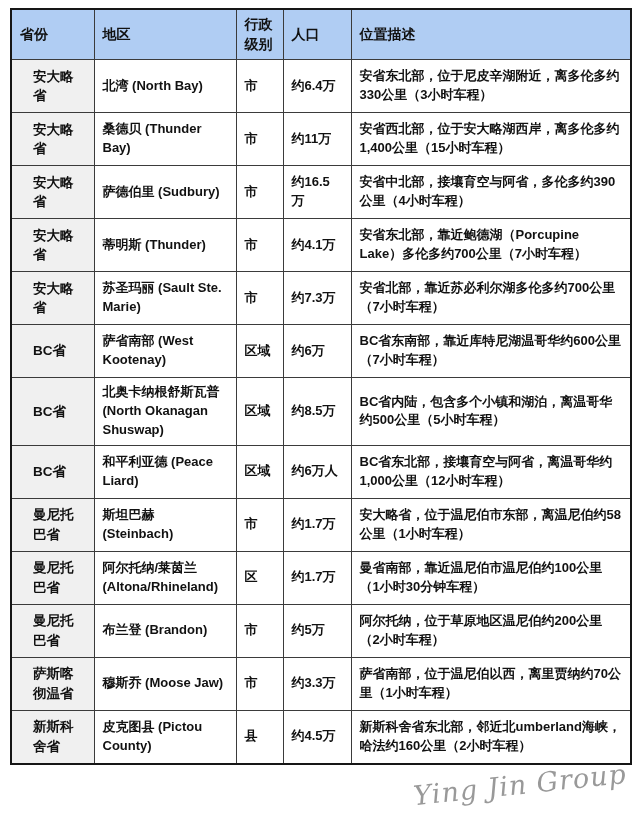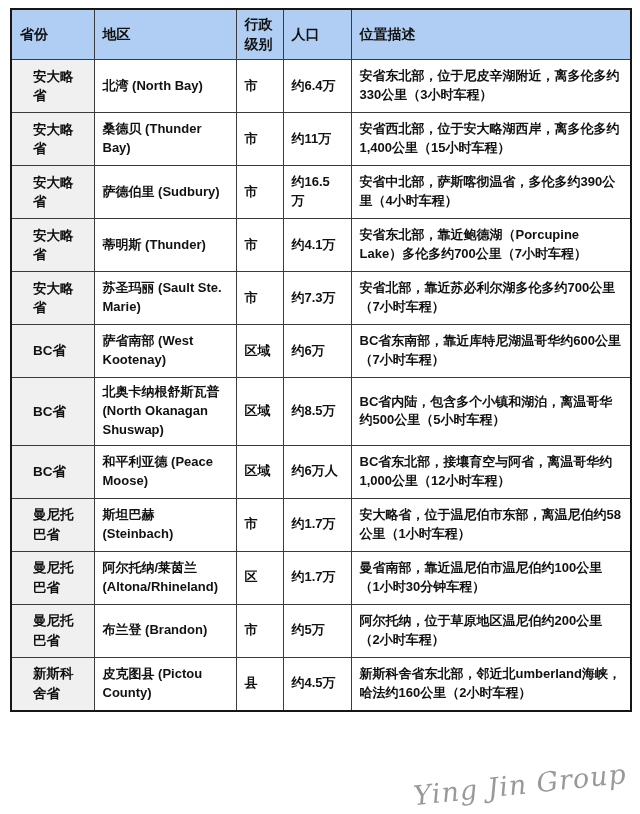--- a/index.html
+++ b/index.html
@@ -107,21 +107,21 @@
           <td class="col-region">桑德贝 (Thunder Bay)</td>
           <td class="col-level">市</td>
           <td class="col-population">约11万</td>
           <td class="col-description">安省西北部，位于安大略湖西岸，离多伦多约1,400公里（15小时车程）</td>
         </tr>
         <tr>
           <td class="col-province">安大略省</td>
           <td class="col-region">萨德伯里 (Sudbury)</td>
           <td class="col-level">市</td>
           <td class="col-population">约16.5万</td>
-          <td class="col-description">安省中北部，萨斯喀彻温省，多伦多约390公里（4小时车程）</td>
+          <td class="col-description">安省中北部，接壤育空与阿省，多伦多约390公里（4小时车程）</td>
         </tr>
         <tr>
           <td class="col-province">安大略省</td>
           <td class="col-region">蒂明斯 (Thunder)</td>
           <td class="col-level">市</td>
           <td class="col-population">约4.1万</td>
           <td class="col-description">安省东北部，靠近鲍德湖（Porcupine Lake）多伦多约700公里（7小时车程）</td>
         </tr>
         <tr>
           <td class="col-province">安大略省</td>
@@ -139,21 +139,21 @@
         </tr>
         <tr>
           <td class="col-province">BC省</td>
           <td class="col-region">北奥卡纳根舒斯瓦普 (North Okanagan Shuswap)</td>
           <td class="col-level">区域</td>
           <td class="col-population">约8.5万</td>
           <td class="col-description">BC省内陆，包含多个小镇和湖泊，离温哥华约500公里（5小时车程）</td>
         </tr>
         <tr>
           <td class="col-province">BC省</td>
-          <td class="col-region">和平利亚德 (Peace Moose)</td>
+          <td class="col-region">和平利亚德 (Peace Liard)</td>
           <td class="col-level">区域</td>
           <td class="col-population">约6万人</td>
           <td class="col-description">BC省东北部，接壤育空与阿省，离温哥华约1,000公里（12小时车程）</td>
         </tr>
         <tr>
           <td class="col-province">曼尼托巴省</td>
           <td class="col-region">斯坦巴赫 (Steinbach)</td>
           <td class="col-level">市</td>
           <td class="col-population">约1.7万</td>
           <td class="col-description">安大略省，位于温尼伯市东部，离温尼伯约58公里（1小时车程）</td>
@@ -166,20 +166,27 @@
           <td class="col-description">曼省南部，靠近温尼伯市温尼伯约100公里（1小时30分钟车程）</td>
         </tr>
         <tr>
           <td class="col-province">曼尼托巴省</td>
           <td class="col-region">布兰登 (Brandon)</td>
           <td class="col-level">市</td>
           <td class="col-population">约5万</td>
           <td class="col-description">阿尔托纳，位于草原地区温尼伯约200公里（2小时车程）</td>
         </tr>
         <tr>
+          <td class="col-province">萨斯喀彻温省</td>
+          <td class="col-region">穆斯乔 (Moose Jaw)</td>
+          <td class="col-level">市</td>
+          <td class="col-population">约3.3万</td>
+          <td class="col-description">萨省南部，位于温尼伯以西，离里贾纳约70公里（1小时车程）</td>
+        </tr>
+        <tr>
           <td class="col-province">新斯科舍省</td>
           <td class="col-region">皮克图县 (Pictou County)</td>
           <td class="col-level">县</td>
           <td class="col-population">约4.5万</td>
           <td class="col-description">新斯科舍省东北部，邻近北umberland海峡，哈法约160公里（2小时车程）</td>
         </tr>
       </tbody>
   </table>
 
   <div class="watermark">Ying Jin Group</div>

